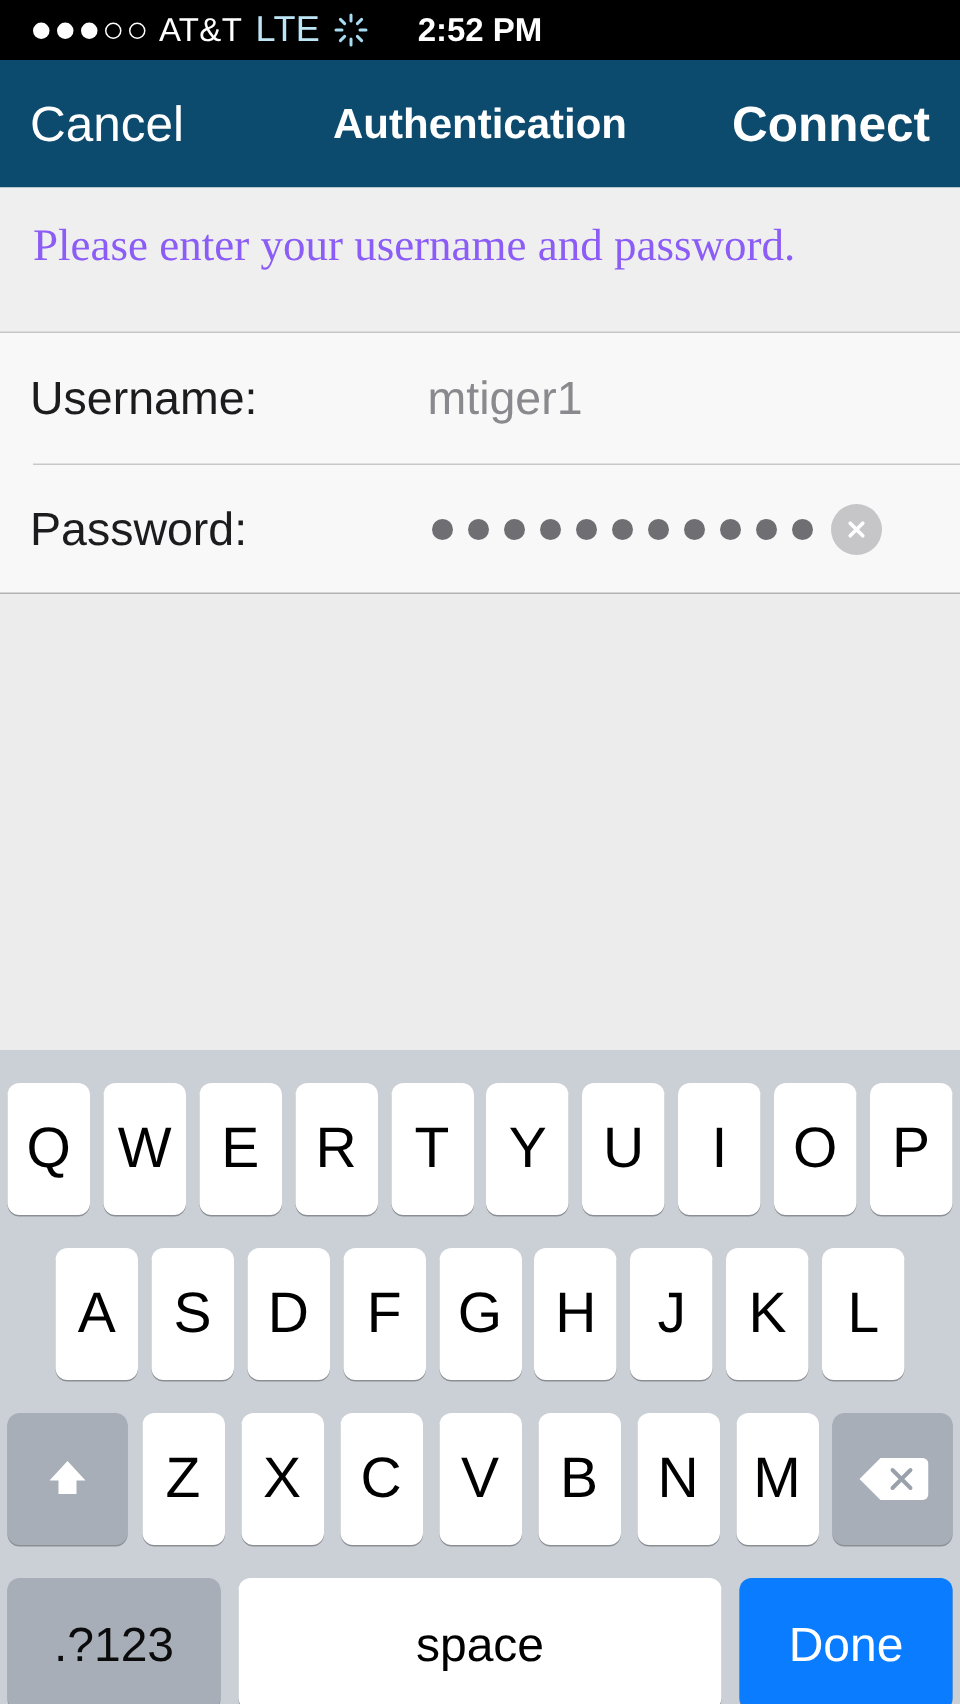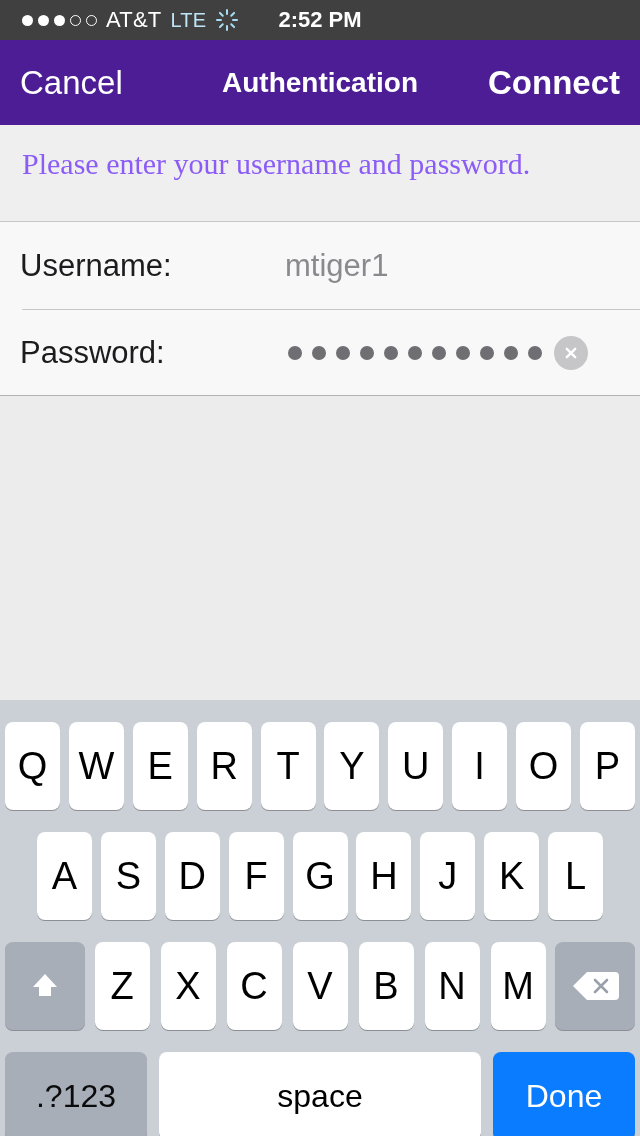--- a/index.html
+++ b/index.html
@@ -13,21 +13,21 @@
   #screen {
     position:relative;
     width:640px; height:1136px;
     background:#ececec;
   }
 
   
   .statusbar {
     position:absolute; left:0; top:0;
     width:640px; height:40px;
-    background:#404040;
+    background:#000000;
     display:flex; align-items:center;
     color:#ffffff;
   }
   .sb-left {
     position:absolute; left:22px; top:0; height:40px;
     display:flex; align-items:center; gap:9px;
   }
   .dots { display:flex; align-items:center; gap:5px; }
   .dot {
     width:11px; height:11px; border-radius:50%;
@@ -35,21 +35,21 @@
   }
   .dot.hollow {
     background:transparent;
     border:1.6px solid #ffffff;
   }
   .carrier {
     font-size:22px; letter-spacing:.2px; font-weight:400;
     color:#ffffff; line-height:1;
   }
   .lte {
-    font-size:20px; color:#bde5f5; line-height:1; letter-spacing:.3px;
+    font-size:24px; color:#bde5f5; line-height:1; letter-spacing:.3px;
   }
   .spinner { position:relative; width:22px; height:22px; }
   .spinner i {
     position:absolute; left:50%; top:0;
     width:2px; height:6px; margin-left:-1px;
     background:#a8dcf2; border-radius:1px;
     transform-origin:1px 11px;
   }
   .sb-time {
     position:absolute; left:0; top:0; width:640px; height:40px;
@@ -73,21 +73,21 @@
   }
   .battery .nub {
     position:absolute; right:0; top:7px; width:3px; height:8px;
     background:#ffffff; border-radius:0 2px 2px 0;
   }
 
   
   .navbar {
     position:absolute; left:0; top:40px;
     width:640px; height:85px;
-    background:#4c1d95;
+    background:#0c4a6e;
     display:flex; align-items:center;
   }
   .nav-btn {
     font-size:33px; color:#ffffff; line-height:1;
     background:none; border:none; cursor:pointer;
     font-family:"Liberation Sans", sans-serif;
     white-space:nowrap;
   }
   .nav-cancel { position:absolute; left:20px; }
   .nav-connect { position:absolute; right:20px; font-weight:bold; }

